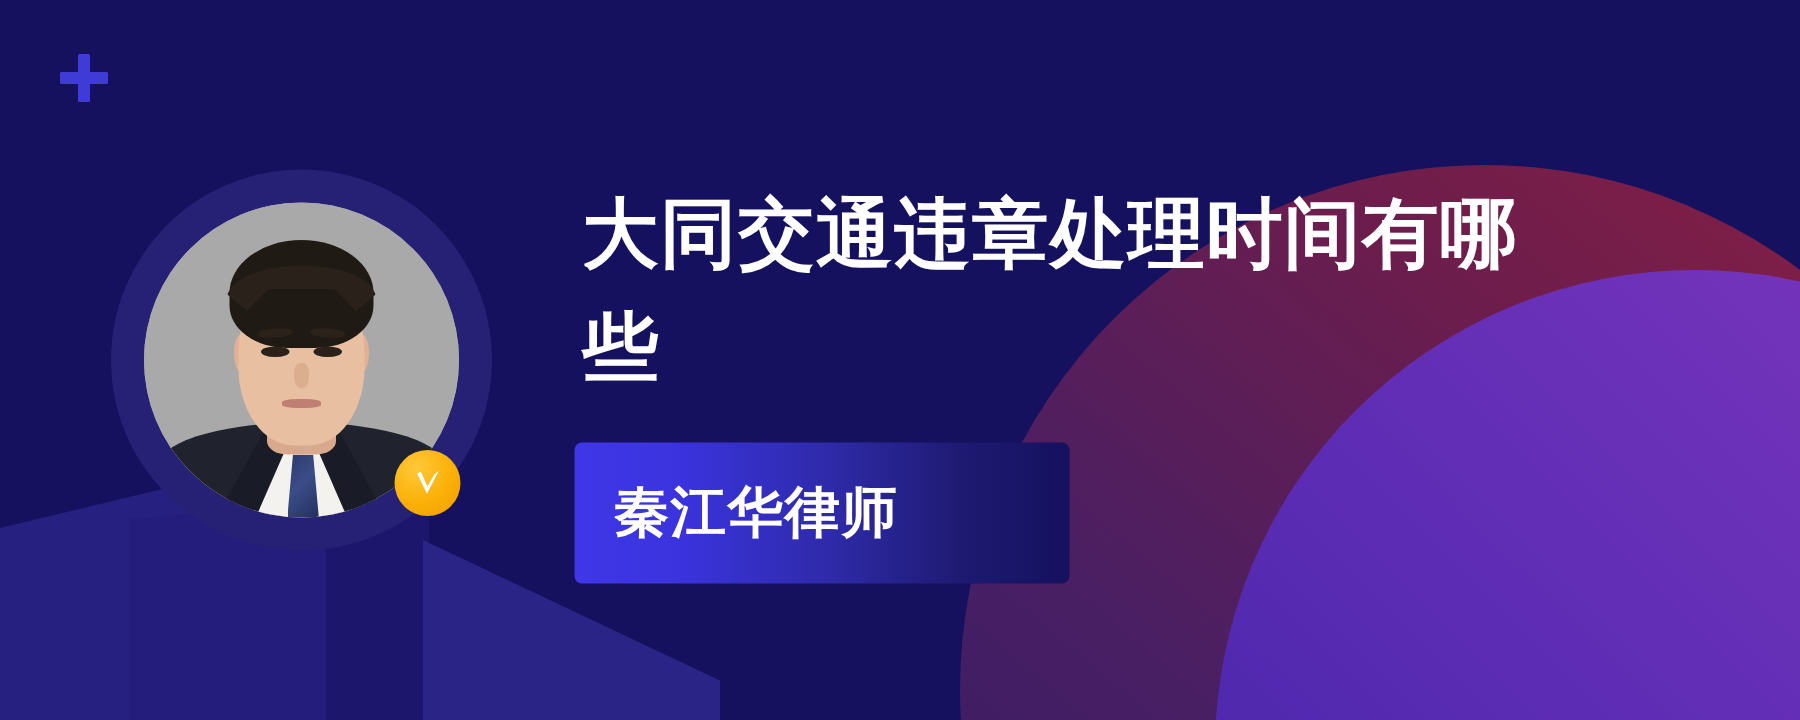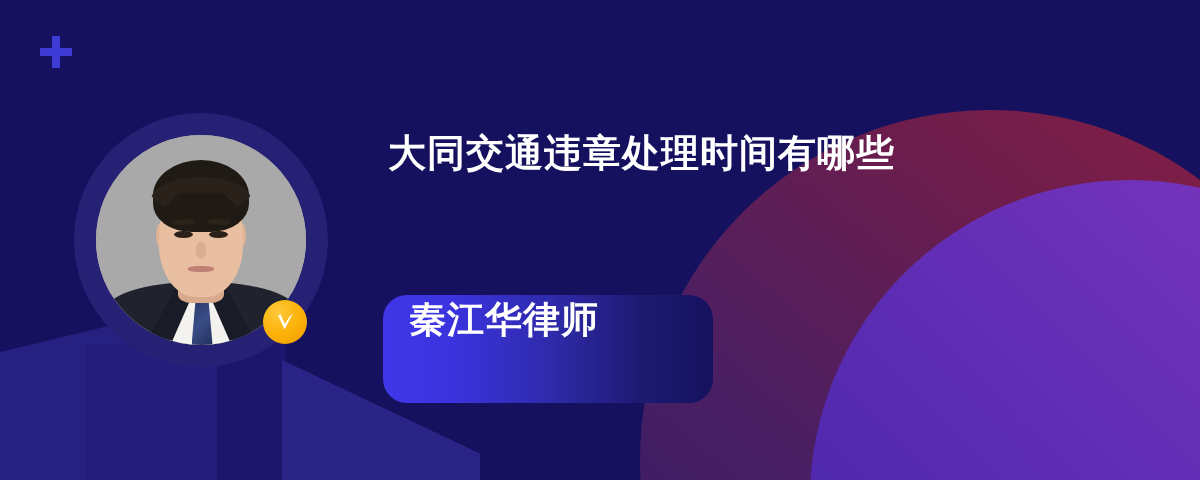--- a/index.html
+++ b/index.html
@@ -135,34 +135,33 @@
   }
   .badge svg{display:block;}
 
   
   .content{
     position:absolute;left:388px;top:118px;width:700px;
   }
   .headline{
     margin:0;
     color:#ffffff;
-    font-size:38px;
+    font-size:51px;
     line-height:76px;
     font-weight:bold;
     letter-spacing:1px;
     max-width:670px;
-    font-family:Liberation Mono, monospace;
   }
   .name-button{
     position:absolute;left:383px;top:295px;
-    width:330px;height:108px;
+    width:330px;height:94px;
     border:none;
-    border-radius:24px;
+    border-radius:5px;
     background:linear-gradient(90deg,#3f37e8 0%,#3a33dd 22%,#2e2aa8 52%,#1e1a72 78%,#15115e 100%);
-    display:flex;align-items:flex-start;
+    display:flex;align-items:center;
     padding:0 0 0 26px;
     cursor:pointer;
   }
   .name-button span{
     color:#ffffff;
     font-size:37px;
     font-weight:bold;
     letter-spacing:1px;
     font-family:"Liberation Sans","DejaVu Sans",sans-serif;
   }

